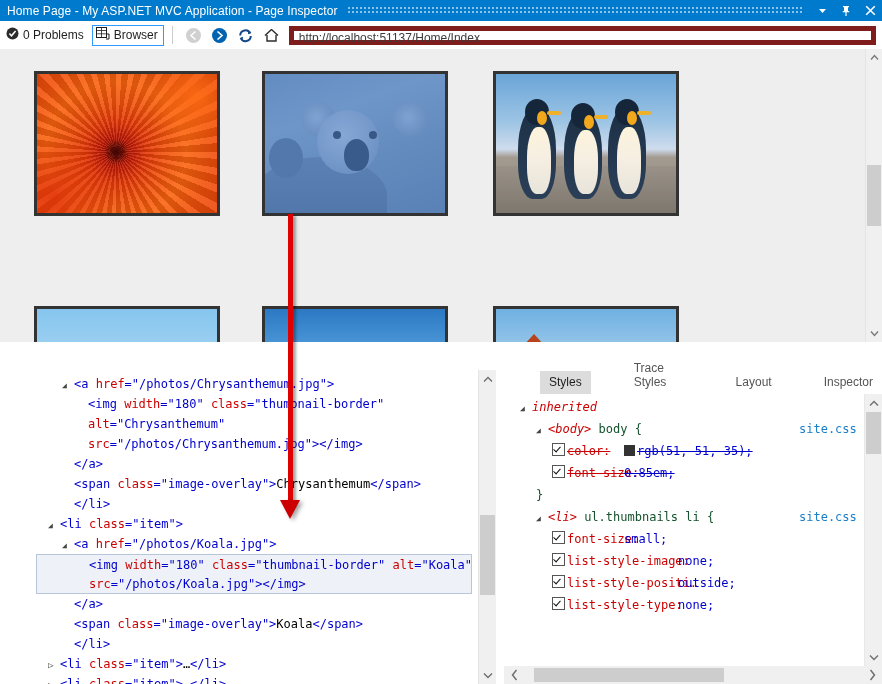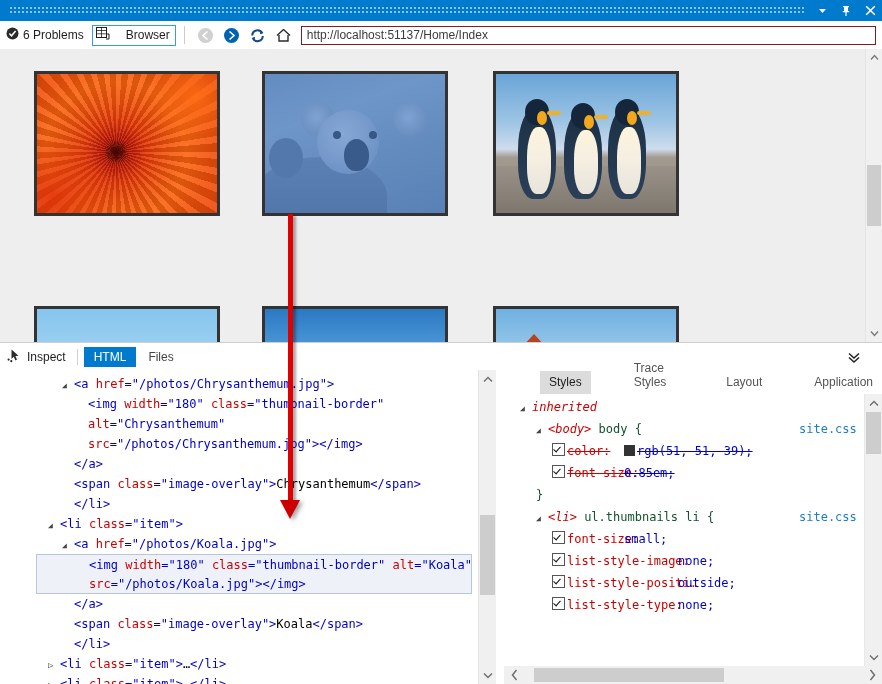--- a/index.html
+++ b/index.html
@@ -67,37 +67,37 @@
   .browser-btn {
     display: flex; align-items: center;
     margin-left: 8px;
     height: 21px;
     padding: 0 5px 0 3px;
     border: 1px solid #3399ff;
     background: #ffffff;
     font-size: 12px; color: #1e1e1e;
     box-sizing: border-box;
   }
-  .browser-btn .lbl { margin-left: 16px; }
+  .browser-btn .lbl { margin-left: 4px; }
   .tb-sep {
     width: 1px; height: 18px;
     background: #cccccc;
     margin: 0 8px;
   }
   .nav-btn {
     width: 26px; height: 26px;
     display: flex; align-items: center; justify-content: center;
   }
   .urlbar {
     flex: 1;
     height: 19px;
     margin: 0 6px 0 4px;
     background: #ffffff;
-    border: 1px solid #7f1d1d;
-    display: flex; align-items: center;
+    border: 5px solid #7f1d1d;
+    display: flex; align-items: flex-start;
     padding-left: 5px;
     font-size: 12px;
     color: #3c3c3c;
     box-sizing: border-box;
   }
 
   
   .viewport {
     position: absolute; left: 0; top: 49px;
     width: 882px; height: 293px;
@@ -468,20 +468,21 @@
   .ind1 { padding-left: 16px; }
   .ind2 { padding-left: 32px; }
   .ind3 { padding-left: 48px; }
 </style>
 </head>
 <body>
 
 <div id="app">
 
   <div class="titlebar">
+    <div class="titlebar-text">Home Page - My ASP.NET MVC Application - Page Inspector</div>
     <div class="title-dots"></div>
     <div class="tb-btn">
       <svg width="11" height="11" viewBox="0 0 11 11">
           <path d="M2 4 L5.5 8 L9 4 Z" fill="#ffffff"></path>
         </svg>
     </div>
     <div class="tb-btn">
       <svg width="12" height="12" viewBox="0 0 12 12">
           <path d="M3 1 H9 V2.2 H8 V6 H9.2 V7.2 H6.6 V11 H5.4 V7.2 H2.8 V6 H4 V2.2 H3 Z" fill="#ffffff"></path>
         </svg>
@@ -494,21 +495,21 @@
   </div>
 
   <div class="toolbar">
     <div class="problems">
       <span>
         <svg width="13" height="13" viewBox="0 0 13 13">
             <circle cx="6.5" cy="6.5" r="6" fill="#2b2b2b"></circle>
             <path d="M3.4 6.6 L5.5 8.8 L9.6 4.0" stroke="#ffffff" stroke-width="1.5" fill="none"></path>
           </svg>
       </span>
-      <span class="lbl">6 Problems</span>
+      <span class="lbl">0 Problems</span>
     </div>
     <div class="browser-btn">
       <span>
         <svg width="14" height="13" viewBox="0 0 14 13">
           <rect x="0.5" y="0.5" width="10" height="10" fill="none" stroke="#1e1e1e"></rect>
           <path d="M0.5 3.5 H10.5 M5.5 0.5 V10.5 M1.2 6.8 H9.8" stroke="#1e1e1e" stroke-width="0.8" fill="none"></path>
           <path d="M11 7 H13 V12 H10" stroke="#1e1e1e" stroke-width="1" fill="none"></path>
         </svg>
       </span>
       <span class="lbl">Browser</span>
@@ -623,41 +624,20 @@
           </svg>
       </div>
     </div>
   </div>
 
   <div class="annot">
     <div class="shaft"></div>
     <div class="head"></div>
   </div>
 
-  <div class="insp-bar">
-    <div class="insp-item">
-      <span>
-        <svg width="15" height="15" viewBox="0 0 15 15">
-          <path d="M4.5 1.5 L4.5 11 L6.8 8.8 L8.4 12.4 L10 11.6 L8.4 8.1 L11.5 7.8 Z" fill="#2b2b2b"></path>
-          <circle cx="1.6" cy="11.6" r="1.1" fill="#2b2b2b"></circle>
-          <circle cx="4.3" cy="13.2" r="1.1" fill="#2b2b2b"></circle>
-        </svg>
-      </span>
-      <span class="lbl">Inspect</span>
-    </div>
-    <div class="insp-sep"></div>
-    <div class="insp-tab active">HTML</div>
-    <div class="insp-tab">Files</div>
-    <div class="collapse-btn">
-      <svg width="14" height="13" viewBox="0 0 14 13">
-        <path d="M2 2.5 L7 7 L12 2.5" stroke="#222" stroke-width="1.5" fill="none"></path>
-        <path d="M2 6.5 L7 11 L12 6.5" stroke="#222" stroke-width="1.5" fill="none"></path>
-      </svg>
-    </div>
-  </div>
 
   <div class="lower">
 
     <div class="html-pane">
       <div class="code" id="code-root"><div class="ln" style="padding-left: 74px;"><span class="tri" style="position: absolute; left: 62px; top: 2px; font-size: 8px;">◢</span><span><span class="punc">&lt;</span><span class="tag">a</span><span class="txt"> </span><span class="attr">href</span><span class="punc">=</span><span class="val">"/photos/Chrysanthemum.jpg"</span><span class="punc">&gt;</span></span></div><div class="ln" style="padding-left: 88px;"><span><span class="punc">&lt;</span><span class="tag">img</span><span class="txt"> </span><span class="attr">width</span><span class="punc">=</span><span class="val">"180"</span><span class="txt"> </span><span class="attr">class</span><span class="punc">=</span><span class="val">"thumbnail-border"</span></span></div><div class="ln" style="padding-left: 88px;"><span><span class="attr">alt</span><span class="punc">=</span><span class="val">"Chrysanthemum"</span></span></div><div class="ln" style="padding-left: 88px;"><span><span class="attr">src</span><span class="punc">=</span><span class="val">"/photos/Chrysanthemum.jpg"</span><span class="punc">&gt;</span><span class="punc">&lt;/</span><span class="tag">img</span><span class="punc">&gt;</span></span></div><div class="ln" style="padding-left: 74px;"><span><span class="punc">&lt;/</span><span class="tag">a</span><span class="punc">&gt;</span></span></div><div class="ln" style="padding-left: 74px;"><span><span class="punc">&lt;</span><span class="tag">span</span><span class="txt"> </span><span class="attr">class</span><span class="punc">=</span><span class="val">"image-overlay"</span><span class="punc">&gt;</span><span class="txt">Chrysanthemum</span><span class="punc">&lt;/</span><span class="tag">span</span><span class="punc">&gt;</span></span></div><div class="ln" style="padding-left: 74px;"><span><span class="punc">&lt;/</span><span class="tag">li</span><span class="punc">&gt;</span></span></div><div class="ln" style="padding-left: 60px;"><span class="tri" style="position: absolute; left: 48px; top: 2px; font-size: 8px;">◢</span><span><span class="punc">&lt;</span><span class="tag">li</span><span class="txt"> </span><span class="attr">class</span><span class="punc">=</span><span class="val">"item"</span><span class="punc">&gt;</span></span></div><div class="ln" style="padding-left: 74px;"><span class="tri" style="position: absolute; left: 62px; top: 2px; font-size: 8px;">◢</span><span><span class="punc">&lt;</span><span class="tag">a</span><span class="txt"> </span><span class="attr">href</span><span class="punc">=</span><span class="val">"/photos/Koala.jpg"</span><span class="punc">&gt;</span></span></div><div class="ln" style="padding-left: 52px; background: rgb(238, 242, 248); border-left: 1px solid rgb(184, 198, 218); border-right: 1px solid rgb(184, 198, 218); margin-left: 36px; box-sizing: border-box; width: 436px; border-top: 1px solid rgb(184, 198, 218);"><span><span class="punc">&lt;</span><span class="tag">img</span><span class="txt"> </span><span class="attr">width</span><span class="punc">=</span><span class="val">"180"</span><span class="txt"> </span><span class="attr">class</span><span class="punc">=</span><span class="val">"thumbnail-border"</span><span class="txt"> </span><span class="attr">alt</span><span class="punc">=</span><span class="val">"Koala"</span></span></div><div class="ln" style="padding-left: 52px; background: rgb(238, 242, 248); border-left: 1px solid rgb(184, 198, 218); border-right: 1px solid rgb(184, 198, 218); margin-left: 36px; box-sizing: border-box; width: 436px; border-bottom: 1px solid rgb(184, 198, 218);"><span><span class="attr">src</span><span class="punc">=</span><span class="val">"/photos/Koala.jpg"</span><span class="punc">&gt;</span><span class="punc">&lt;/</span><span class="tag">img</span><span class="punc">&gt;</span></span></div><div class="ln" style="padding-left: 74px;"><span><span class="punc">&lt;/</span><span class="tag">a</span><span class="punc">&gt;</span></span></div><div class="ln" style="padding-left: 74px;"><span><span class="punc">&lt;</span><span class="tag">span</span><span class="txt"> </span><span class="attr">class</span><span class="punc">=</span><span class="val">"image-overlay"</span><span class="punc">&gt;</span><span class="txt">Koala</span><span class="punc">&lt;/</span><span class="tag">span</span><span class="punc">&gt;</span></span></div><div class="ln" style="padding-left: 74px;"><span><span class="punc">&lt;/</span><span class="tag">li</span><span class="punc">&gt;</span></span></div><div class="ln" style="padding-left: 60px;"><span class="tri" style="position: absolute; left: 48px; top: 1px; font-size: 9px;">▷</span><span><span class="punc">&lt;</span><span class="tag">li</span><span class="txt"> </span><span class="attr">class</span><span class="punc">=</span><span class="val">"item"</span><span class="punc">&gt;</span><span class="txt">…</span><span class="punc">&lt;/</span><span class="tag">li</span><span class="punc">&gt;</span></span></div><div class="ln" style="padding-left: 60px;"><span class="tri" style="position: absolute; left: 48px; top: 1px; font-size: 9px;">▷</span><span><span class="punc">&lt;</span><span class="tag">li</span><span class="txt"> </span><span class="attr">class</span><span class="punc">=</span><span class="val">"item"</span><span class="punc">&gt;</span><span class="txt">…</span><span class="punc">&lt;/</span><span class="tag">li</span><span class="punc">&gt;</span></span></div></div>
     </div>
     <div class="pane-scroll">
       <div class="arr">
         <svg width="10" height="7" viewBox="0 0 10 7">
             <path d="M1 5.5 L5 1.5 L9 5.5" stroke="#6f6f6f" stroke-width="1.4" fill="none"></path>
@@ -671,27 +651,27 @@
       </div>
     </div>
 
     <div class="splitter"></div>
 
     <div class="styles-pane">
       <div class="styles-tabs">
         <div class="st-tab active">Styles</div>
         <div class="st-tab">Trace Styles</div>
         <div class="st-tab">Layout</div>
-        <div class="st-tab">Application</div>
+        <div class="st-tab">Inspector</div>
       </div>
       <div class="styles-body">
         <div id="styles-root" style="padding-top:2px;">
             <div class="st-line ind1"><span class="tri" style="font-size: 8px; margin-right: 3px;">◢</span><span class="st-italic">inherited</span></div>
             <div class="st-line ind2" style="position: relative;"><span class="tri" style="font-size: 8px; margin-right: 3px;">◢</span><span class="st-el">&lt;body&gt;</span><span> </span><span class="st-sel">body {</span><span class="st-src" style="position: absolute; left: 295px;">site.css</span></div>
-            <div class="st-line ind3" style="position: relative;"><span class="chk"></span><span class="st-prop strike">color:</span><span style="position: absolute; left: 120px;"><span class="swatch" style="background: rgb(51, 51, 51);"></span><span class="st-val strike">rgb(51, 51, 39);</span></span></div>
+            <div class="st-line ind3" style="position: relative;"><span class="chk"></span><span class="st-prop strike">color:</span><span style="position: absolute; left: 120px;"><span class="swatch" style="background: rgb(51, 51, 51);"></span><span class="st-val strike">rgb(51, 51, 35);</span></span></div>
             <div class="st-line ind3" style="position: relative;"><span class="chk"></span><span class="st-prop strike">font-size:</span><span style="position: absolute; left: 120px;"><span class="st-val strike">0.85em;</span></span></div>
             <div class="st-line ind2"><span class="st-sel">}</span></div>
             <div class="st-line ind2" style="position: relative;"><span class="tri" style="font-size: 8px; margin-right: 3px;">◢</span><span class="st-el">&lt;li&gt;</span><span> </span><span class="st-sel">ul.thumbnails li {</span><span class="st-src" style="position: absolute; left: 295px;">site.css</span></div>
             <div class="st-line ind3" style="position: relative;"><span class="chk"></span><span class="st-prop">font-size:</span><span style="position: absolute; left: 120px;"><span class="st-val">small;</span></span></div>
             <div class="st-line ind3" style="position: relative;"><span class="chk"></span><span class="st-prop">list-style-image:</span><span style="position: absolute; left: 174px;"><span class="st-val">none;</span></span></div>
             <div class="st-line ind3" style="position: relative;"><span class="chk"></span><span class="st-prop">list-style-positi…</span><span style="position: absolute; left: 174px;"><span class="st-val">outside;</span></span></div>
             <div class="st-line ind3" style="position: relative;"><span class="chk"></span><span class="st-prop">list-style-type:</span><span style="position: absolute; left: 174px;"><span class="st-val">none;</span></span></div>
           </div>
         <div class="styles-vscroll">
           <div class="arr">

